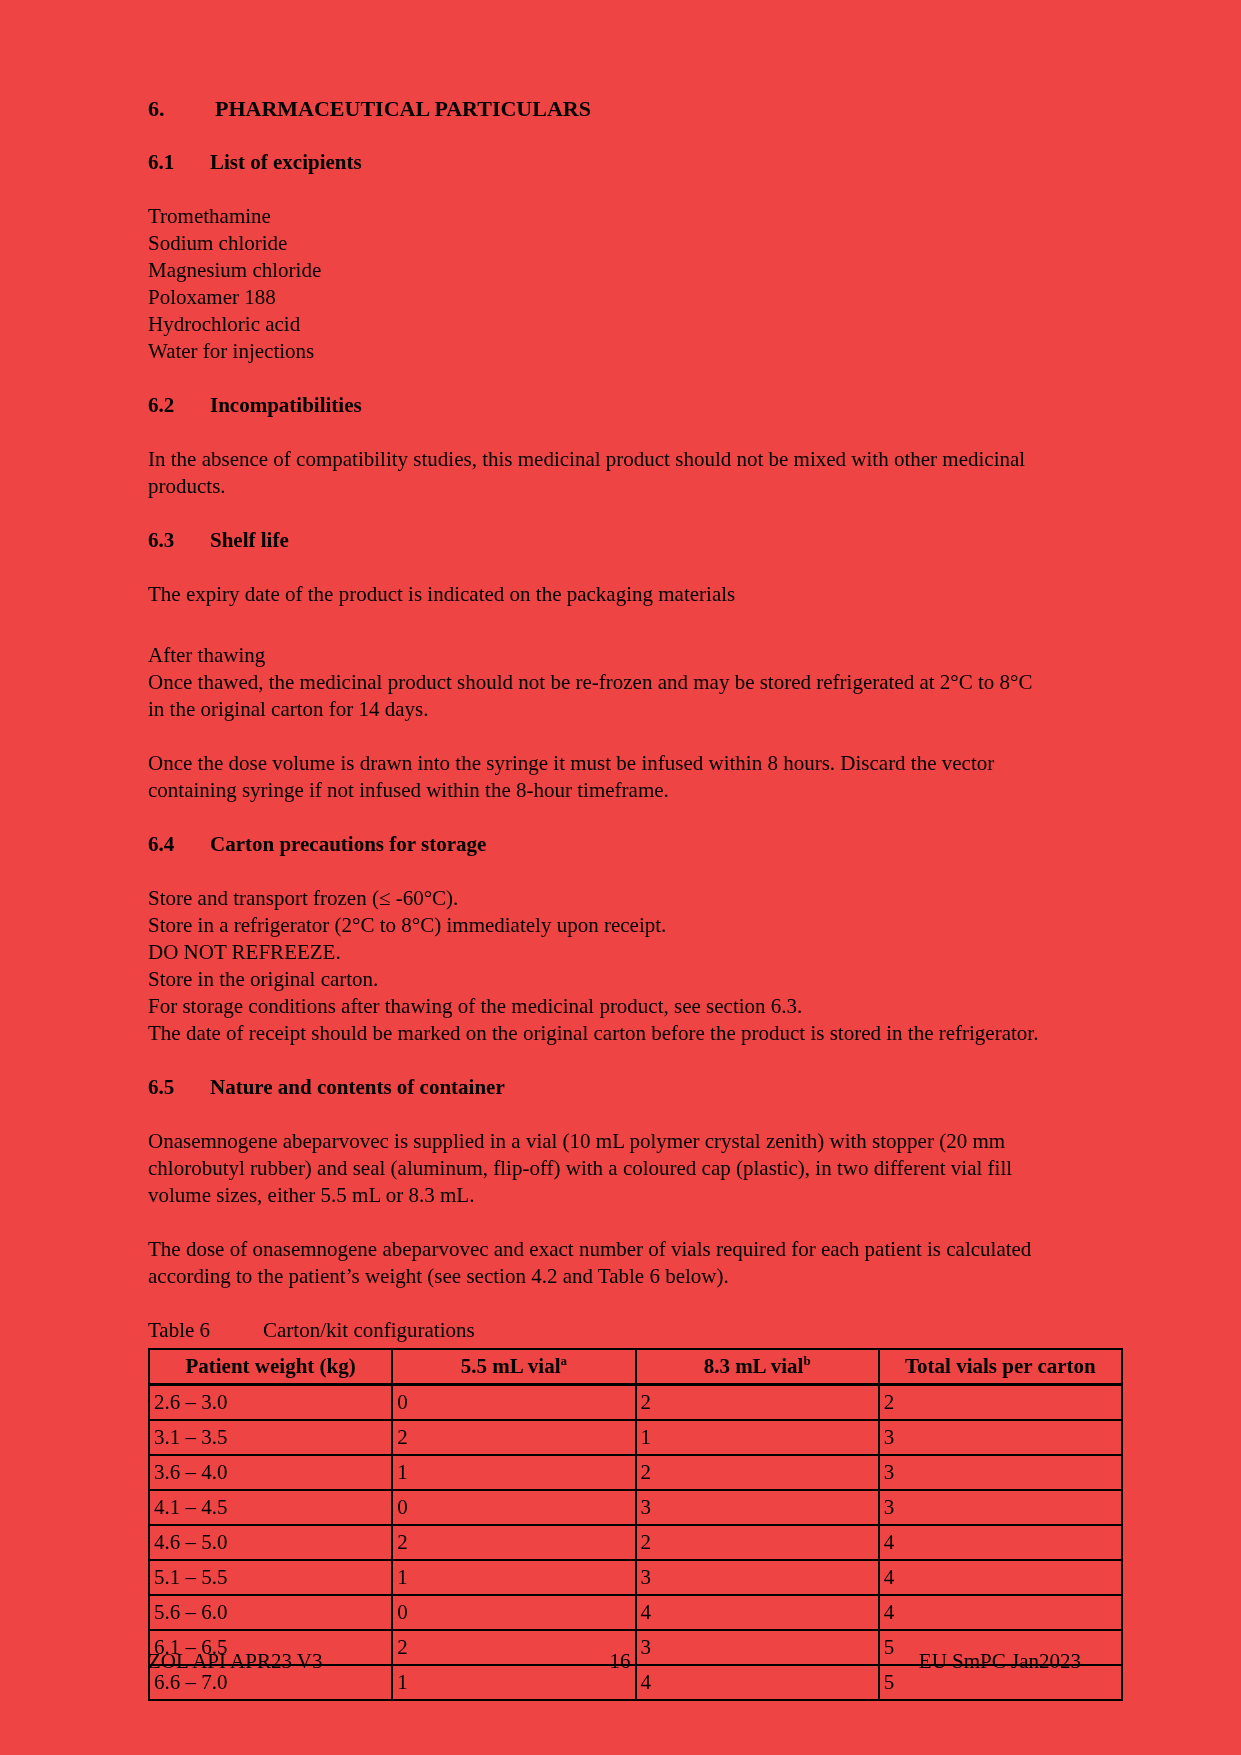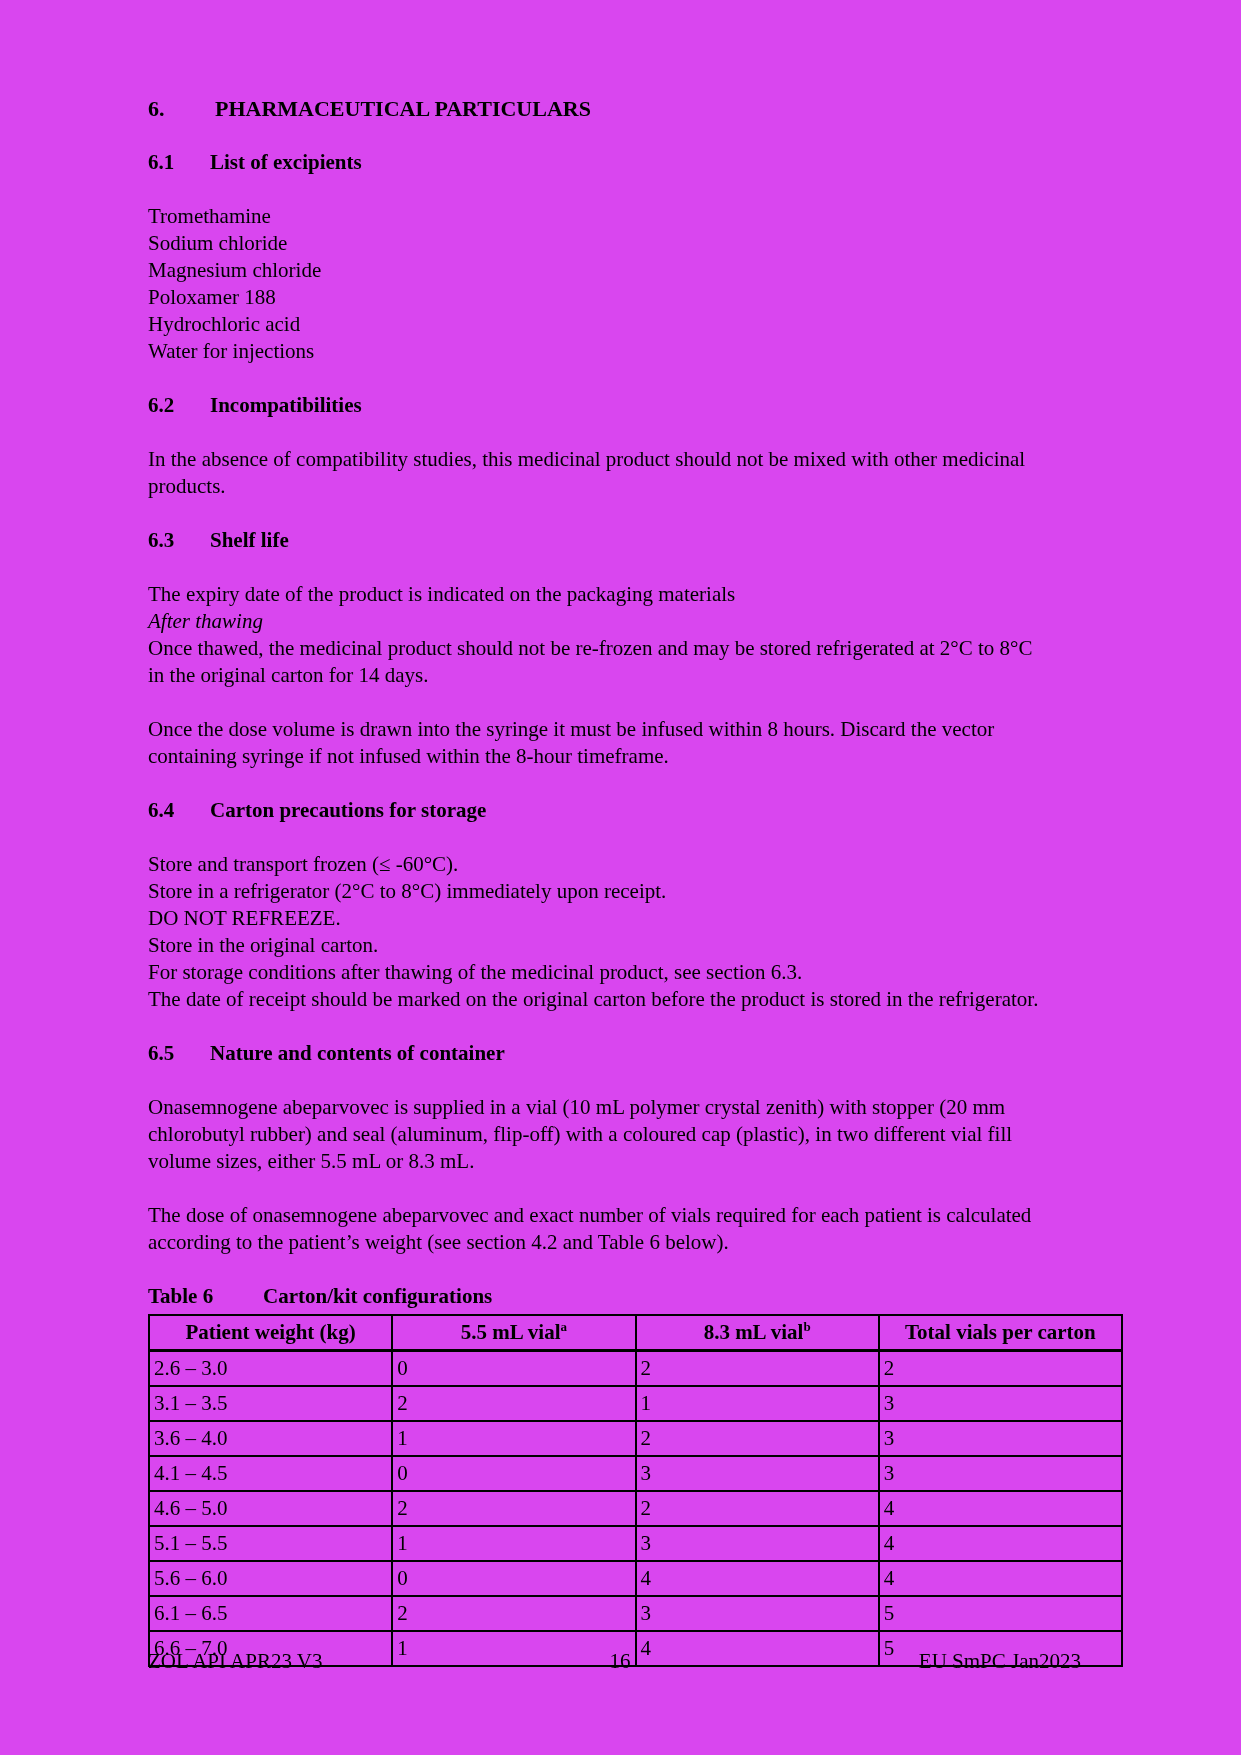--- a/index.html
+++ b/index.html
@@ -1,32 +1,32 @@
 <!DOCTYPE html>
 <html><head>
 <meta charset="utf-8">
 <style>
   html,body{margin:0;padding:0;background:#ffffff;}
   .page{
     position:relative;
     width:1241px;height:1755px;
-    background:#d946ef;color:#000000;
+    background:#ef4444;color:#000000;
     font-family:"Liberation Serif","DejaVu Serif",serif;
     font-size:21px;line-height:27px;
     box-sizing:border-box;
     padding:95px 118px 0 148px;
     overflow:hidden;
   }
   .block{margin:0 0 27px 0;}
   .heading{font-weight:bold;margin:0 0 27px 0;}
   .heading-main{font-size:22px;}
   .num{display:inline-block;width:62px;}
   .num-main{display:inline-block;width:67px;}
-  .italic{font-style:italic;}
-  .table-caption{font-weight:bold;margin:4px 0 4px 0;}
+  .italic{margin-top:34px;}
+  .table-caption{font-weight:normal;margin:4px 0 4px 0;}
   .cap-num{display:inline-block;width:115px;}
   table.kit{
     border-collapse:collapse;
     width:975px;
     table-layout:fixed;
   }
   table.kit th, table.kit td{
     border:2px solid #000;
     padding:1px 4px;
     height:31px;

